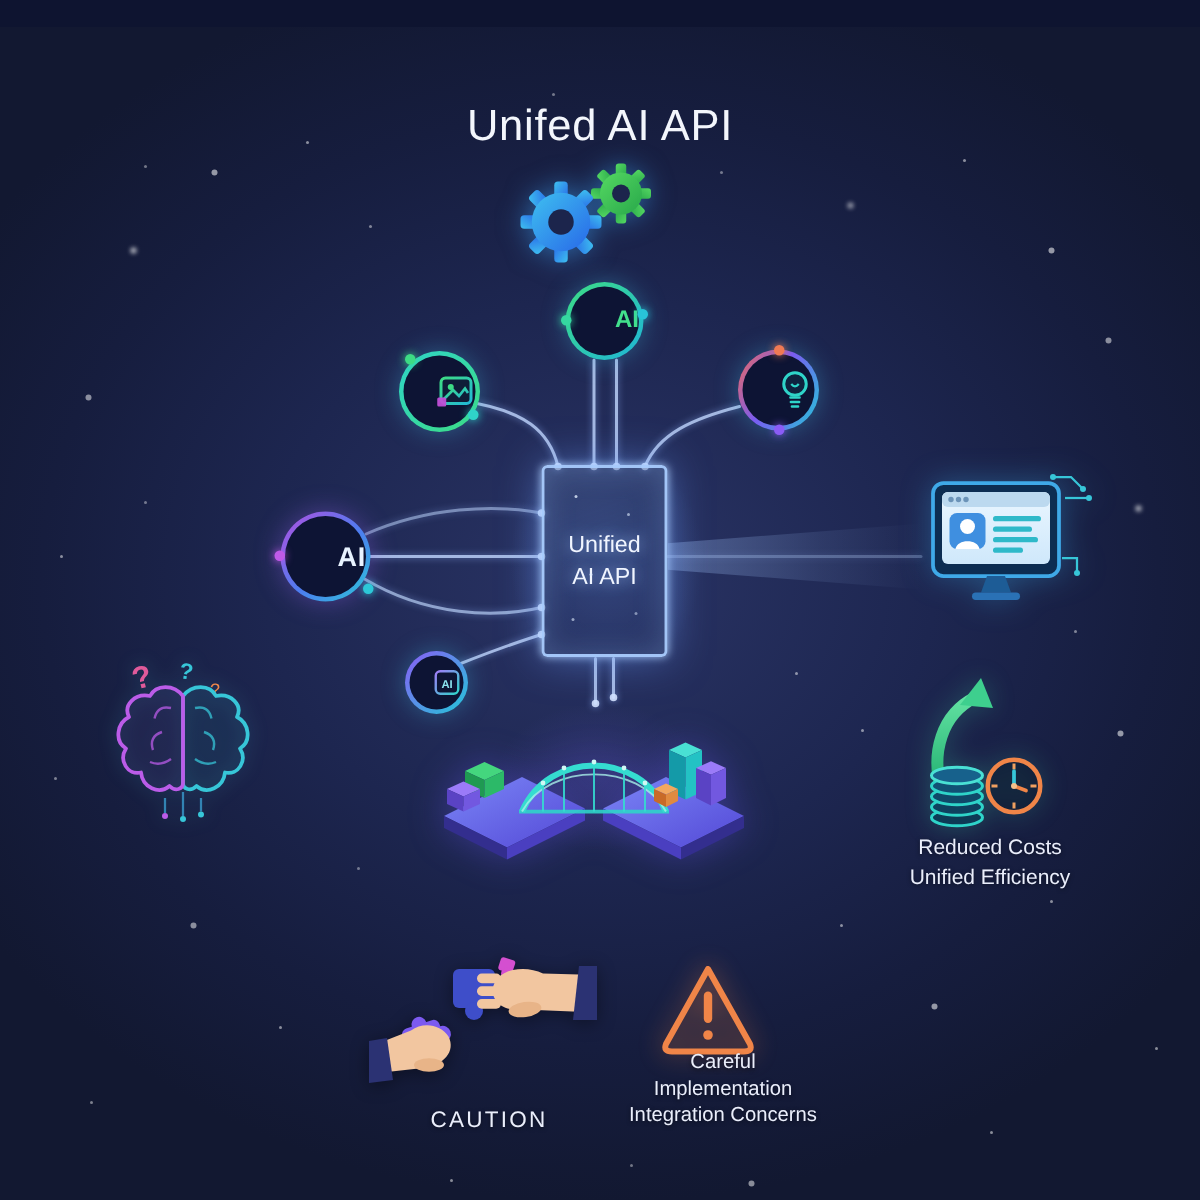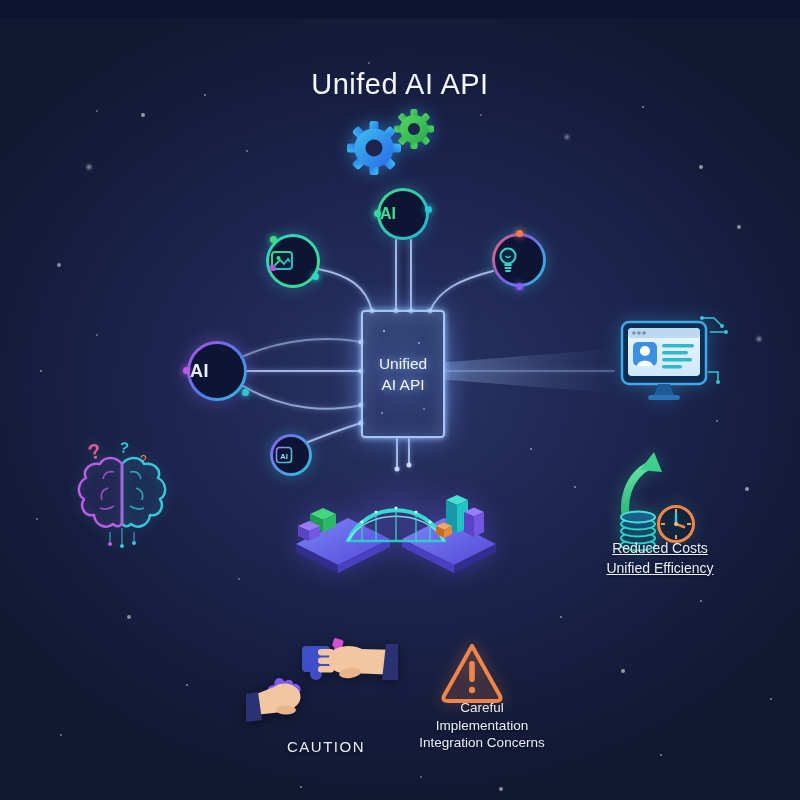--- a/index.html
+++ b/index.html
@@ -31,21 +31,21 @@
   
   .wires{position:absolute;inset:0;filter:drop-shadow(0 0 2.5px rgba(150,185,255,.7));}
   .wires path{stroke:#b7cdf4;stroke-width:2;fill:none;stroke-linecap:round;opacity:.85;}
   .beam{position:absolute;left:445px;top:331px;width:170px;height:44px;
     background:linear-gradient(90deg,rgba(165,200,255,.33),rgba(165,200,255,.10) 60%,rgba(165,200,255,0));
     clip-path:polygon(0 30%,100% 0,100% 100%,0 70%);}
   .glow{position:absolute;pointer-events:none;}
   
   .node{position:absolute;border-radius:50%;box-shadow:0 0 16px rgba(70,190,230,.35);}
   .node-core{position:absolute;inset:3px;border-radius:50%;background:#0d1434;
-    display:flex;align-items:center;justify-content:flex-start;}
+    display:flex;align-items:center;justify-content:flex-end;}
   .node-top{left:377px;top:170px;width:52px;height:52px;background:linear-gradient(135deg,#3ddc84,#1fb5d8);}
   .node-cam{left:266px;top:216px;width:54px;height:54px;background:linear-gradient(135deg,#2fd4c9,#3ddc84);}
   .node-bulb{left:492px;top:215px;width:54px;height:54px;background:linear-gradient(300deg,#22c8d8,#7a5cf0 55%,#f06a5a);}
   .node-left{left:187px;top:323px;width:60px;height:60px;background:linear-gradient(135deg,#b44fe0,#4d7df0 55%,#2cc8d8);
     box-shadow:0 0 18px rgba(150,100,240,.4);}
   .node-mini{left:270px;top:416px;width:42px;height:42px;background:linear-gradient(135deg,#8b5cf6,#22c8d8);}
   .node-top .node-label{color:#42e08c;font-size:16px;font-weight:700;}
   .node-left .node-label{color:#e8f3ff;font-size:18px;font-weight:600;letter-spacing:.5px;}
   .cdot{position:absolute;width:7px;height:7px;border-radius:50%;box-shadow:0 0 6px currentColor;}
   
@@ -56,21 +56,21 @@
     display:flex;flex-direction:column;align-items:center;justify-content:center;gap:3px;}
   .chip div{font-size:15.5px;color:#f0f5ff;text-shadow:0 0 10px rgba(160,200,255,.9);}
   .chip-sparkles{position:absolute;left:0;top:0;width:2px;height:2px;border-radius:50%;background:transparent;
     box-shadow:20px 18px 0 rgba(225,238,255,.8),55px 30px 0 rgba(225,238,255,.6),
     30px 70px 0 rgba(225,238,255,.7),60px 96px 0 rgba(225,238,255,.5),18px 100px 0 rgba(225,238,255,.6);}
   
   .caption{position:absolute;text-align:center;color:#eaeefb;font-size:14px;line-height:1.4;
     text-shadow:0 1px 3px rgba(0,0,0,.5);}
   #cap-complexity{left:42px;top:537px;width:165px;}
   #cap-process{left:298px;top:570px;width:204px;}
-  #cap-costs{left:566px;top:521px;width:188px;text-decoration:underline;}
+  #cap-costs{left:566px;top:537px;width:188px;}
   #cap-caution{left:250px;top:718px;width:152px;font-size:15px;letter-spacing:1.5px;}
   #cap-warning{left:386px;top:681px;width:192px;font-size:13.5px;line-height:1.3;}
   
   #gears-svg{left:330px;top:86px;filter:drop-shadow(0 0 8px rgba(60,160,240,.5));}
   #monitor-svg{left:616px;top:290px;filter:drop-shadow(0 0 10px rgba(60,170,230,.35));}
   #brain-svg{left:64px;top:418px;filter:drop-shadow(0 0 6px rgba(80,190,220,.3));}
   #bridge-svg{left:290px;top:446px;filter:drop-shadow(0 0 12px rgba(110,90,245,.35));}
   #coins-svg{left:608px;top:430px;filter:drop-shadow(0 0 8px rgba(60,200,160,.3));}
   #hands-svg{left:246px;top:612px;filter:drop-shadow(0 2px 6px rgba(0,0,0,.4));}
   #warning-svg{left:437px;top:623px;filter:drop-shadow(0 0 8px rgba(240,133,72,.45));}

